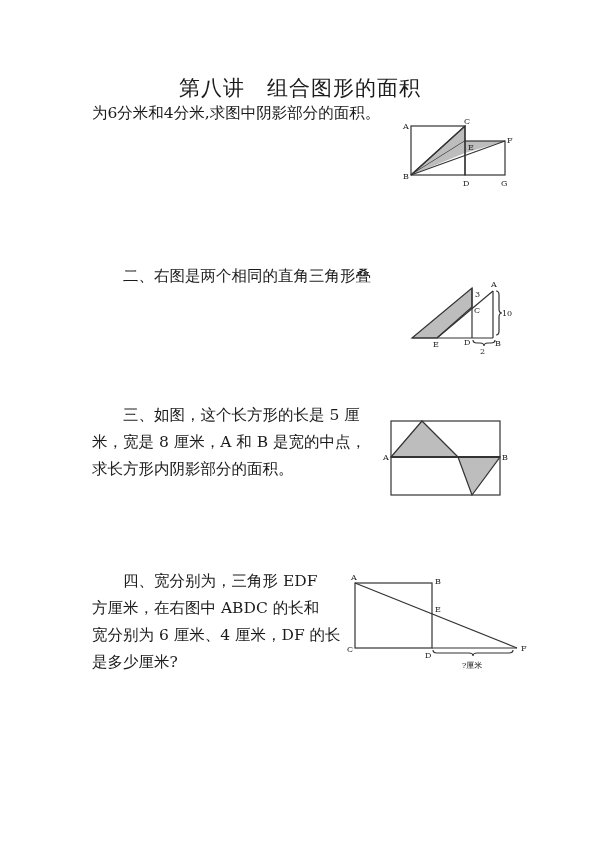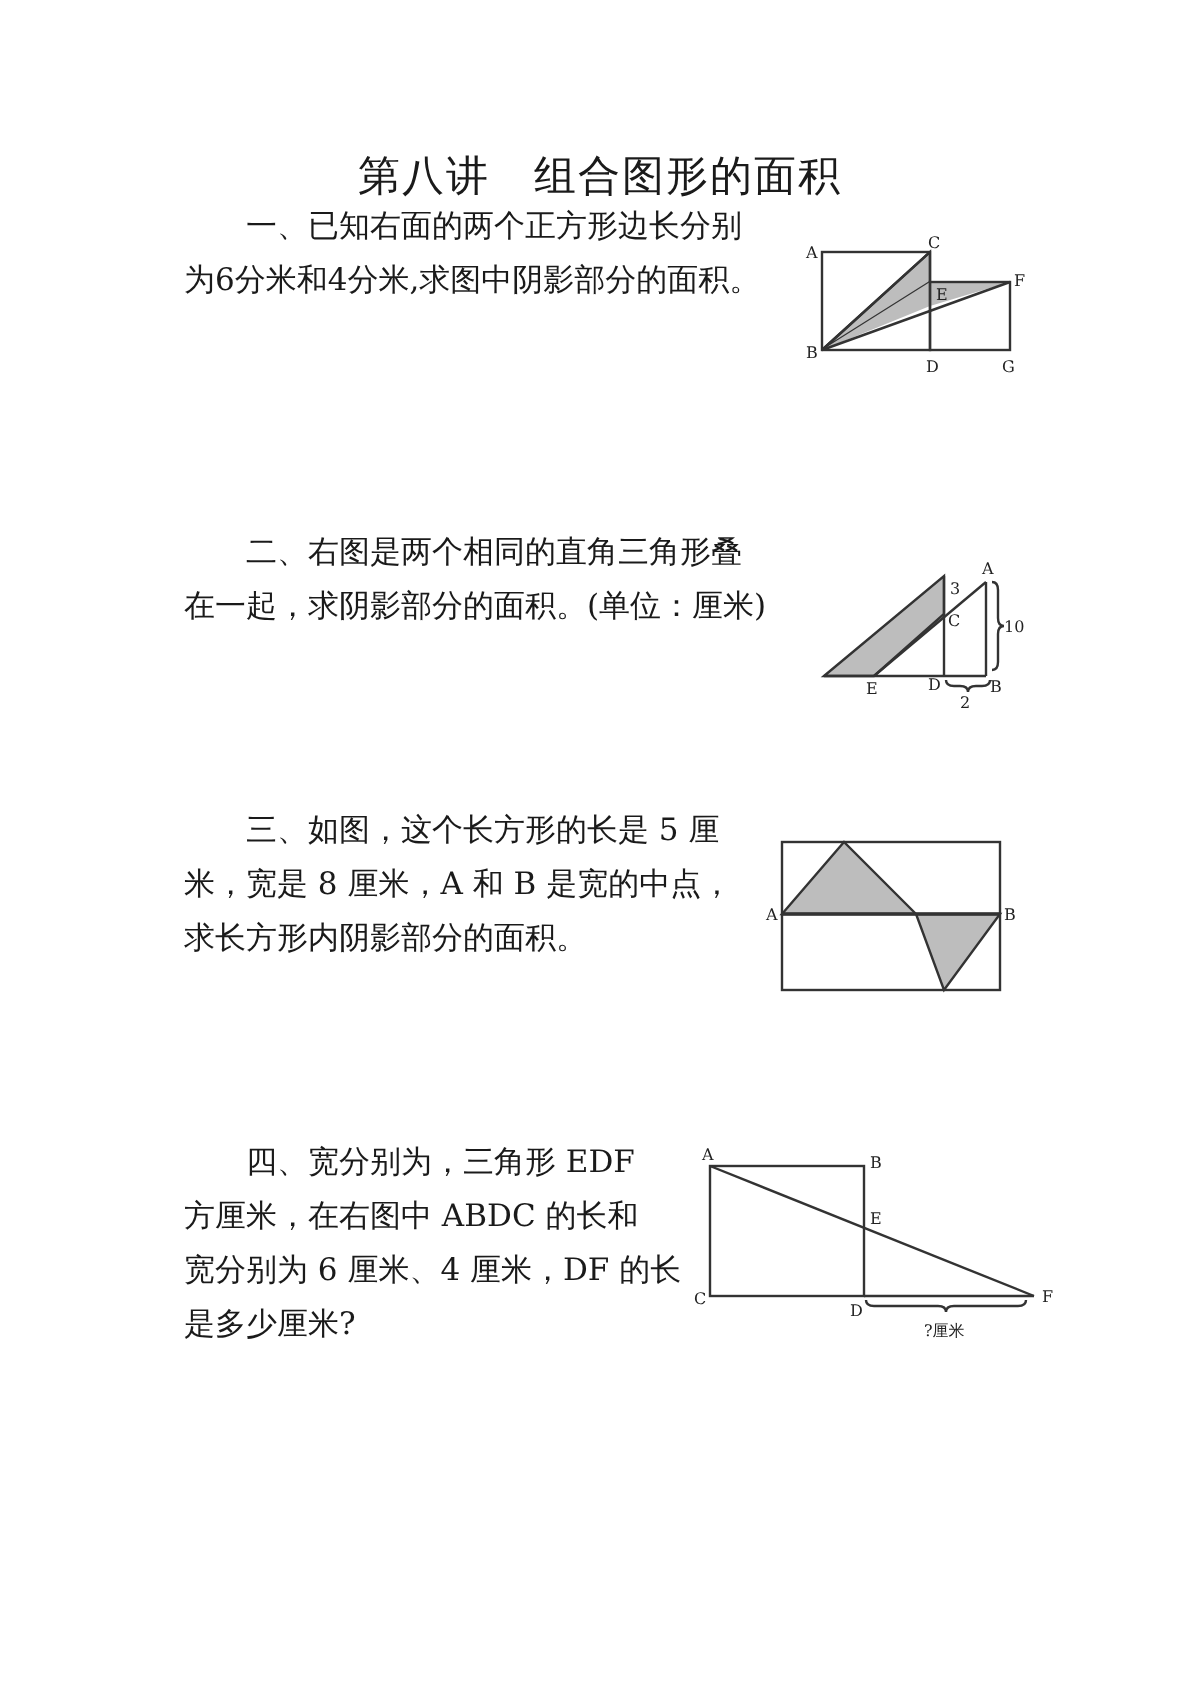--- a/index.html
+++ b/index.html
@@ -15,44 +15,42 @@
   svg text { font-family:"DejaVu Serif", serif; font-size:8px; fill:#222; }
 </style>
 </head>
 <body>
 
 <div class="title">
   <span>第八讲</span><span class="gap"></span><span>组合图形的面积</span>
 </div>
 
 <div class="prob" style="top:100px;">
-  <div class="line indent">一、已知右面的两个正方形边长分别</div>
   <div class="line">为6分米和4分米,求图中阴影部分的面积。</div>
 </div>
 <svg style="left:0;top:0;" width="600" height="850">
   <g stroke="#333" stroke-width="1.2" fill="none">
     <polygon points="411,175 465,126 465,141" fill="#bdbdbd"></polygon>
     <polygon points="411,175 465,141 505,141 465,153" fill="#bdbdbd" stroke="none"></polygon>
     <line x1="411" y1="175" x2="505" y2="141"></line>
     <rect x="411" y="126" width="54" height="49"></rect>
     <rect x="465" y="141" width="40" height="34"></rect>
     <line x1="411" y1="175" x2="465" y2="126"></line>
   </g>
   <text x="403" y="129">A</text>
   <text x="403" y="179">B</text>
   <text x="464" y="124">C</text>
   <text x="468" y="150">E</text>
   <text x="507" y="143">F</text>
   <text x="463" y="186">D</text>
   <text x="501" y="186">G</text>
 </svg>
 
-<div class="prob" style="top:263px;">
+<div class="prob" style="top:263px;text-align:right;">
   <div class="line indent">二、右图是两个相同的直角三角形叠</div>
-  <div class="line">在一起，求阴影部分的面积。(单位：厘米)</div>
 </div>
 <svg style="left:0;top:0;" width="600" height="850">
   <g stroke="#333" stroke-width="1.2" fill="none">
     <polygon points="412,338 472,288 472,307 437,338" fill="#bdbdbd"></polygon>
     <line x1="412" y1="338" x2="493" y2="338"></line>
     <line x1="472" y1="288" x2="472" y2="338"></line>
     <line x1="437" y1="338" x2="493" y2="291"></line>
     <line x1="493" y1="291" x2="493" y2="338"></line>
     <path d="M496,291 q3,0 3,4 v14 q0,4 3,4 q-3,0 -3,4 v14 q0,4 -3,4"></path>
     <path d="M473,340 q0,3 4,3 h3 q4,0 4,3 q0,-3 4,-3 h3 q4,0 4,-3"></path>

